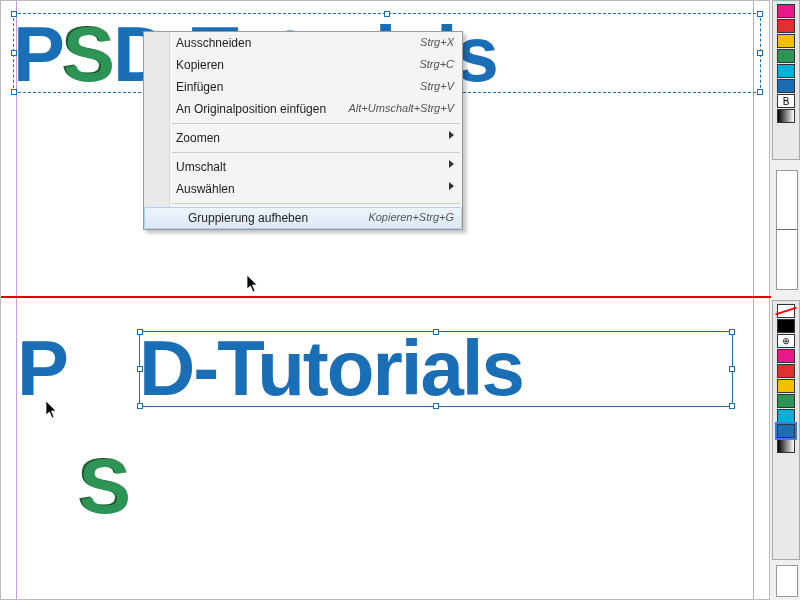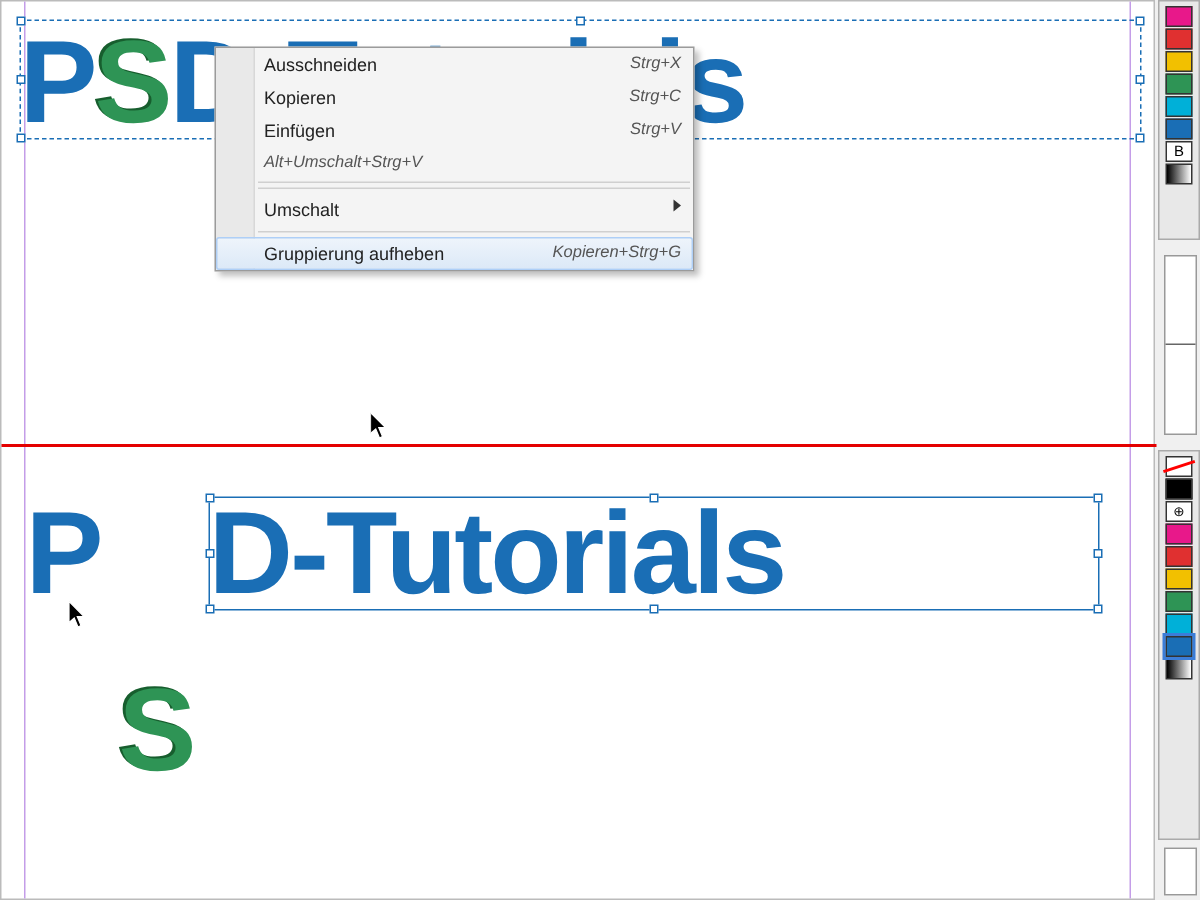--- a/index.html
+++ b/index.html
@@ -88,21 +88,21 @@
     display: flex;
     justify-content: space-between;
     align-items: flex-start;
     cursor: default;
     color: #222;
   }
   .menu-item.hover {
     background: linear-gradient(#eef4fb, #dce9f7);
     border: 1px solid #aecff7;
     border-radius: 2px;
-    padding: 3px 7px 3px 31px;
+    padding: 3px 7px 3px 43px;
   }
   .menu-shortcut { color: #555; font-size: 11px; font-style: italic; }
   .menu-sep {
     height: 1px;
     background: #d0d0d0;
     margin: 3px 2px 3px 28px;
   }
   .submenu-arrow {
     width: 0; height: 0;
     border-top: 4px solid transparent;
@@ -227,26 +227,35 @@
         </div>
         <div class="menu-item">
           <span>Kopieren</span>
           <span class="menu-shortcut">Strg+C</span>
         </div>
         <div class="menu-item">
           <span>Einfügen</span>
           <span class="menu-shortcut">Strg+V</span>
         </div>
         <div class="menu-item">
+          <span>An Originalposition einfügen</span>
           <span class="menu-shortcut">Alt+Umschalt+Strg+V</span>
         </div>
         <div class="menu-sep"></div>
+        <div class="menu-item">
+          <span>Zoomen</span>
+          <span class="submenu-arrow"></span>
+        </div>
         <div class="menu-sep"></div>
         <div class="menu-item">
           <span>Umschalt</span>
+          <span class="submenu-arrow"></span>
+        </div>
+        <div class="menu-item">
+          <span>Auswählen</span>
           <span class="submenu-arrow"></span>
         </div>
         <div class="menu-sep"></div>
         <div class="menu-item hover">
           <span>Gruppierung aufheben</span>
           <span class="menu-shortcut">Kopieren+Strg+G</span>
         </div>
       </div>
   </div>
 

